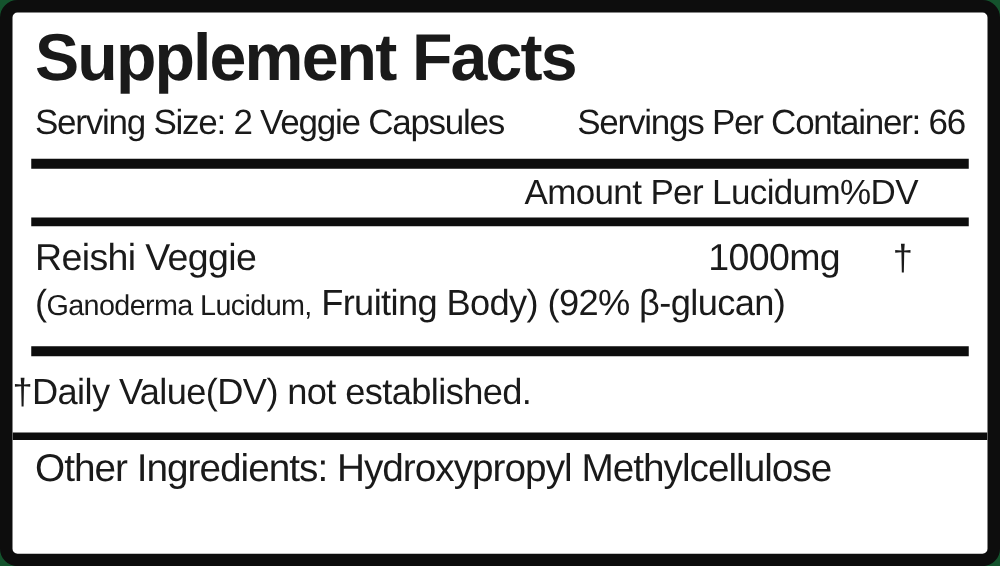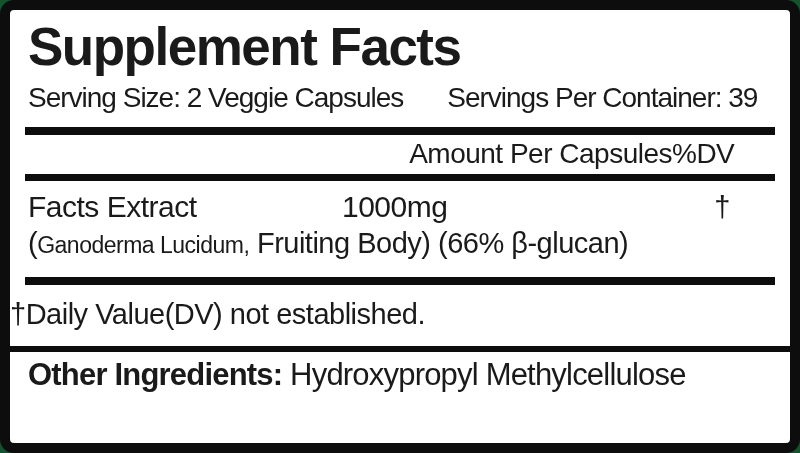--- a/index.html
+++ b/index.html
@@ -25,27 +25,26 @@
   .title {
     margin: 8px 18px 0;
     font-size: 53px;
     font-weight: 700;
     letter-spacing: -1.5px;
     line-height: 1.08;
     white-space: nowrap;
   }
   .serving-row {
     display: flex;
-    justify-content: flex-start;
+    justify-content: space-between;
     align-items: baseline;
     margin: 7px 18px 0;
     font-size: 28px;
     letter-spacing: -1px;
     white-space: nowrap;
-    gap: 44px;
   }
   .rule {
     height: 8px;
     background: #0d0d0d;
     margin: 0 15px;
     flex: 0 0 auto;
   }
   .rule-top { margin-top: 13px; }
   .rule-mid { height: 7px; }
   .rule-low { margin-top: 17px; }
@@ -60,21 +59,21 @@
     letter-spacing: -0.5px;
     padding: 3px 0 4px;
   }
   .header-amount { grid-column: 2; text-align: right; white-space: nowrap; }
   .header-dv { grid-column: 3; }
   .ing-row {
     font-size: 30px;
     letter-spacing: -0.5px;
     margin-top: 9px;
   }
-  .ing-amount { text-align: left; }
+  .ing-amount { text-align: right; }
   .ing-dv { text-align: center; font-size: 29px; }
   .ing-detail {
     margin: 3px 18px 0;
     font-size: 29px;
     letter-spacing: -0.5px;
     white-space: nowrap;
   }
   .ing-detail .latin {
     font-size: 23px;
     letter-spacing: -0.5px;
@@ -85,52 +84,52 @@
     font-size: 29px;
     letter-spacing: -0.5px;
     border-bottom: 6px solid #0d0d0d;
   }
   .other-section {
     padding: 5px 18px 8px;
     font-size: 31px;
     letter-spacing: -0.8px;
     white-space: nowrap;
   }
-  .other-label { font-weight: 700; }
+  .other-label { font-weight: 400; }
 </style>
 </head>
 <body>
 
 <div class="canvas">
   <div class="frame">
 
     <div class="title">Supplement Facts</div>
 
     <div class="serving-row">
       <span>Serving Size: 2 Veggie Capsules</span>
-      <span>Servings Per Container: 39</span>
+      <span>Servings Per Container: 66</span>
     </div>
 
     <div class="rule rule-top"></div>
 
     <div class="cols header-row">
-      <span class="header-amount">Amount Per Capsules</span>
+      <span class="header-amount">Amount Per Lucidum</span>
       <span class="header-dv">%DV</span>
     </div>
 
     <div class="rule rule-mid"></div>
 
     <div class="cols ing-row">
-      <span class="ing-name">Facts Extract</span>
+      <span class="ing-name">Reishi Veggie</span>
       <span class="ing-amount">1000mg</span>
       <span class="ing-dv">†</span>
     </div>
 
     <div class="ing-detail">
-      <span>(</span><span class="latin">Ganoderma Lucidum,</span><span> Fruiting Body) (66% β-glucan)</span>
+      <span>(</span><span class="latin">Ganoderma Lucidum,</span><span> Fruiting Body) (92% β-glucan)</span>
     </div>
 
     <div class="rule rule-low"></div>
 
     <div class="footnote-section">
       <span>†Daily Value(DV) not established.</span>
     </div>
 
     <div class="other-section">
       <span class="other-label">Other Ingredients:</span><span> Hydroxypropyl Methylcellulose</span>

